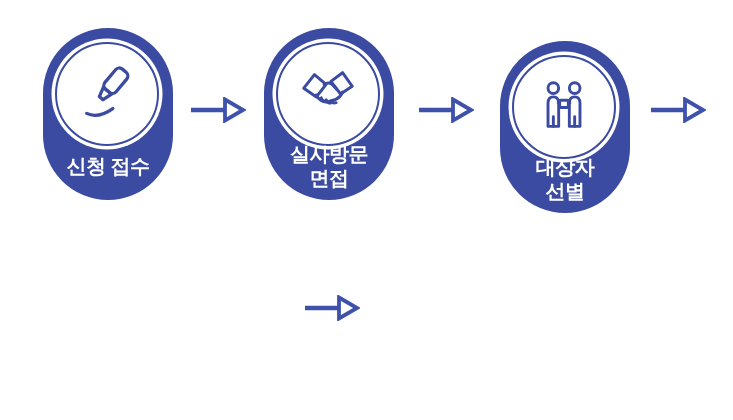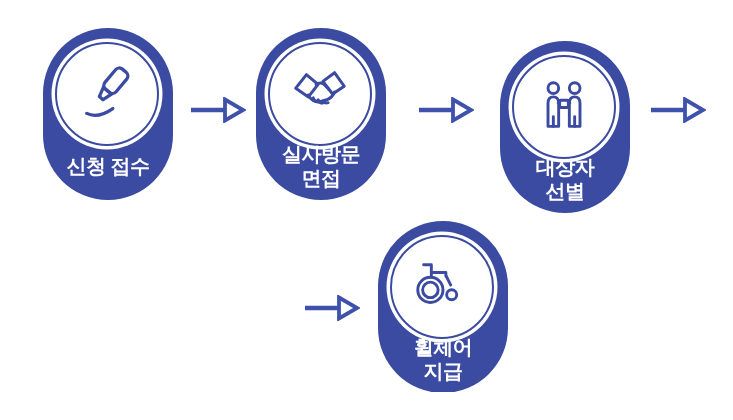--- a/index.html
+++ b/index.html
@@ -49,21 +49,21 @@
       </svg>
     </div>
     <div class="step-label">신청 접수</div>
   </div>
 
   <svg class="arrow" style="left:190px;top:97px" width="56" height="26" viewBox="0 0 56 26" fill="none" stroke="currentColor">
     <line x1="1" y1="13" x2="35" y2="13" stroke-width="4.4"></line>
     <polygon points="35,2.5 53,13 35,23.5" stroke-width="3.8"></polygon>
   </svg>
 
-  <div class="step" style="left:256px;top:28px">
+  <div class="step" style="left:264px;top:28px">
     <div class="circle">
       <svg width="62" height="62" viewBox="0 0 64 64" fill="none" stroke="currentColor" stroke-width="3.1" stroke-linecap="round" stroke-linejoin="round">
         <path d="M7 26 L18 12 L30 22 L20 35 Z"></path>
         <path d="M57 24 L47 10 L35 19 L45 32 Z"></path>
         <path d="M28 22 c3 -2 7 -2 9 1 l4 4"></path>
         <path d="M20 33 c2 5 7 8 12 7 l7 -2 c5 -2 7 -5 8 -8"></path>
         <path d="M25 36 c1 3 3.5 4 5.5 3"></path>
         <path d="M30 38 c1 3 3.5 4 5.5 3"></path>
         <path d="M35.5 39 c1 2 3 2.7 4.8 2"></path>
       </svg>
@@ -99,28 +99,14 @@
     <line x1="1" y1="13" x2="35" y2="13" stroke-width="4.4"></line>
     <polygon points="35,2.5 53,13 35,23.5" stroke-width="3.8"></polygon>
   </svg>
 
 
   <svg class="arrow" style="left:304px;top:295px" width="56" height="26" viewBox="0 0 56 26" fill="none" stroke="currentColor">
     <line x1="1" y1="13" x2="35" y2="13" stroke-width="4.4"></line>
     <polygon points="35,2.5 53,13 35,23.5" stroke-width="3.8"></polygon>
   </svg>
 
-  <div class="step" style="left:378px;top:221px">
-    <div class="circle">
-      <svg width="62" height="62" viewBox="0 0 64 64" fill="none" stroke="currentColor" stroke-width="3" stroke-linecap="round" stroke-linejoin="round">
-        <circle cx="20" cy="35" r="13"></circle>
-        <circle cx="20" cy="35" r="8"></circle>
-        <path d="M13 9 H21 V20"></path>
-        <path d="M21 17 H36 V21"></path>
-        <path d="M36.5 21 L41 30"></path>
-        <circle cx="42" cy="40" r="5.2"></circle>
-      </svg>
-    </div>
-    <div class="step-label">휠체어
-지급</div>
-  </div>
 
 </div>
 
 </body></html>

